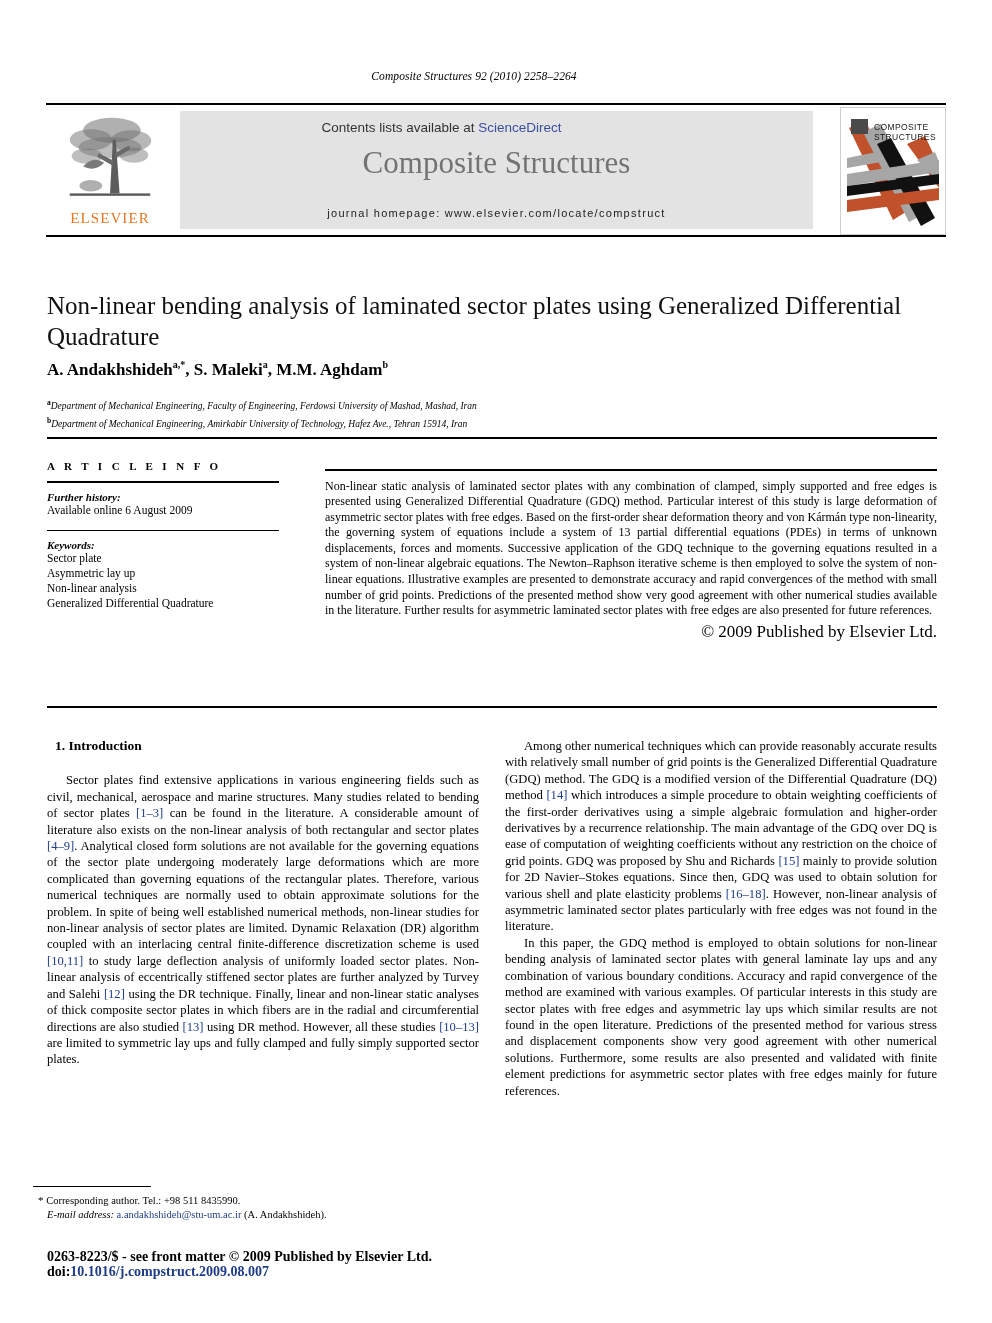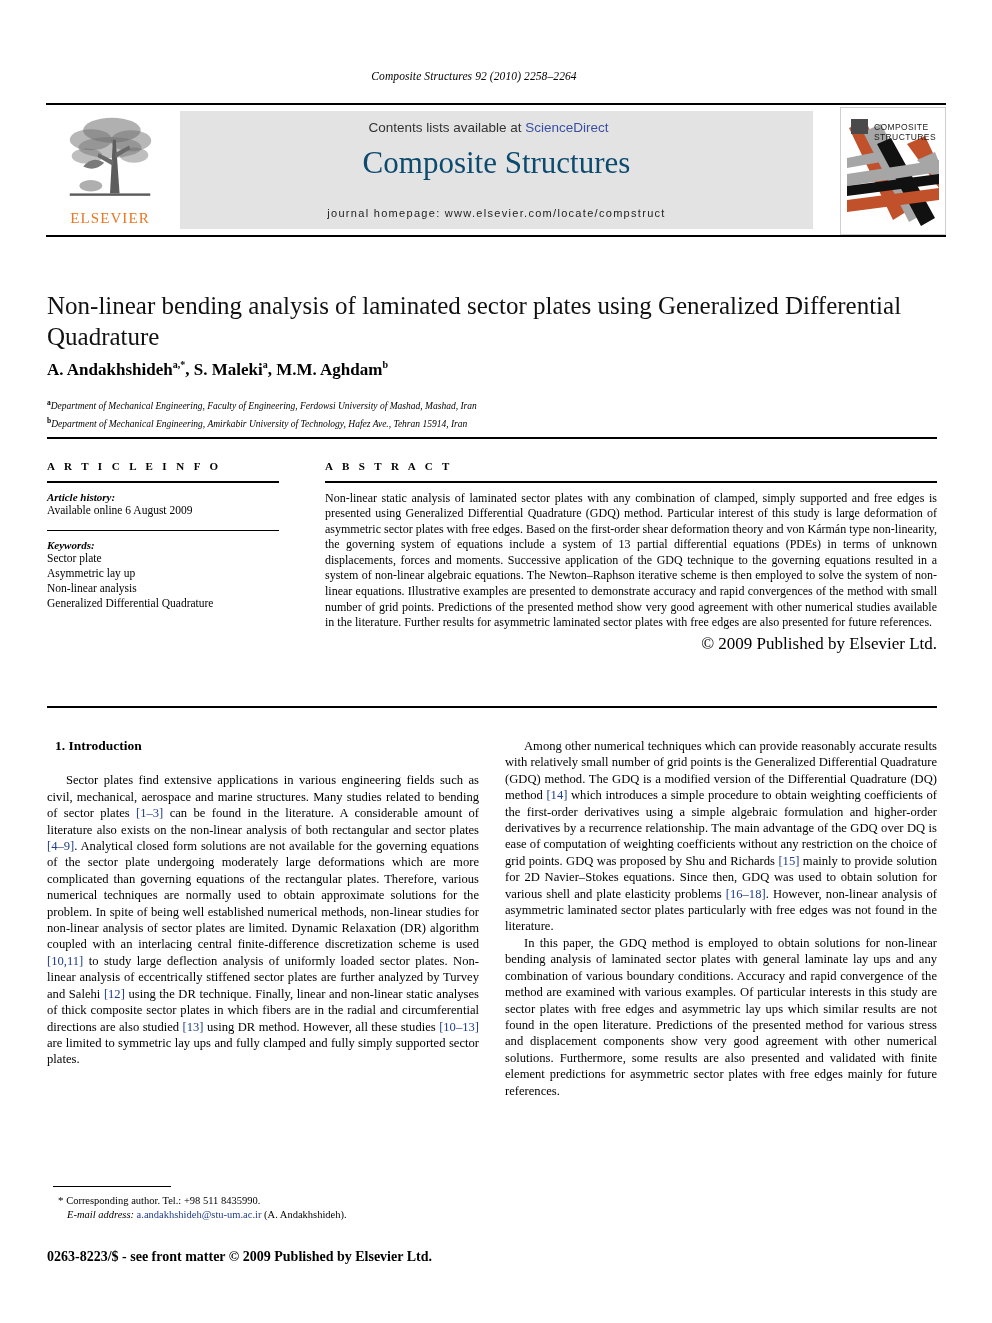--- a/index.html
+++ b/index.html
@@ -80,33 +80,32 @@
     background: #e3e3e3;
   }
   .contents-line {
     position: absolute;
     left: 0; top: 9px;
     width: 523px;
     text-align: center;
     font-family: "Liberation Sans", sans-serif;
     font-size: 13.5px;
     color: #333;
-    padding-left: 47px;
   }
   .sd-link {
     color: #3b4fa0;
   }
   .journal-name {
     position: absolute;
     left: 0; top: 34px;
     width: 633px;
     text-align: center;
     font-family: "Liberation Serif", serif;
     font-size: 31px;
-    color: #0c4a6e;
+    color: #737373;
   }
   .homepage {
     position: absolute;
     left: 0; bottom: 10px;
     width: 633px;
     text-align: center;
     font-family: "Liberation Sans", sans-serif;
     font-size: 11px;
     letter-spacing: 1.3px;
     color: #222;
@@ -252,21 +251,21 @@
   }
   .col p {
     margin: 0;
     text-indent: 19px;
   }
   .ref { color: #1f3c88; }
 
   
   .footnote {
     position: absolute;
-    left: 53px; top: 1186px;
+    left: 33px; top: 1186px;
     width: 432px;
     font-size: 10.5px;
     line-height: 14px;
   }
   .fn-rule {
     width: 118px; height: 1px;
     background: #000;
     margin-bottom: 6px;
   }
   .fn-star { font-size: 11px; }
@@ -358,34 +357,33 @@
   <div class="affils">
     <div><sup>a</sup><span>Department of Mechanical Engineering, Faculty of Engineering, Ferdowsi University of Mashad, Mashad, Iran</span></div>
     <div><sup>b</sup><span>Department of Mechanical Engineering, Amirkabir University of Technology, Hafez Ave., Tehran 15914, Iran</span></div>
   </div>
 
   <div class="band-rule-top"></div>
 
   <div class="info-col">
     <div class="sec-head">A R T I C L E    I N F O</div>
     <div class="hair"></div>
-    <div class="info-lbl">Article history:</div>
+    <div class="info-lbl">Further history:</div>
     <div class="info-val">Available online 6 August 2009</div>
     <div class="hair-thin"></div>
     <div class="info-lbl">Keywords:</div>
     <div class="kw-list">
       <div>Sector plate</div>
       <div>Asymmetric lay up</div>
       <div>Non-linear analysis</div>
       <div>Generalized Differential Quadrature</div>
     </div>
   </div>
 
   <div class="abs-col">
-    <div class="sec-head">A B S T R A C T</div>
     <div class="hair"></div>
     <div class="abstract-body">Non-linear static analysis of laminated sector plates with any combination of clamped, simply supported and free edges is presented using Generalized Differential Quadrature (GDQ) method. Particular interest of this study is large deformation of asymmetric sector plates with free edges. Based on the first-order shear deformation theory and von Kármán type non-linearity, the governing system of equations include a system of 13 partial differential equations (PDEs) in terms of unknown displacements, forces and moments. Successive application of the GDQ technique to the governing equations resulted in a system of non-linear algebraic equations. The Newton–Raphson iterative scheme is then employed to solve the system of non-linear equations. Illustrative examples are presented to demonstrate accuracy and rapid convergences of the method with small number of grid points. Predictions of the presented method show very good agreement with other numerical studies available in the literature. Further results for asymmetric laminated sector plates with free edges are also presented for future references.</div>
     <div class="copyright">© 2009 Published by Elsevier Ltd.</div>
   </div>
 
   <div class="band-rule-bottom"></div>
 
   <div class="col col-left">
     <div class="h1">1. Introduction</div>
     <p><span>Sector plates find extensive applications in various engineering fields such as civil, mechanical, aerospace and marine structures. Many studies related to bending of sector plates </span><span class="ref">[1–3]</span><span> can be found in the literature. A considerable amount of literature also exists on the non-linear analysis of both rectangular and sector plates </span><span class="ref">[4–9]</span><span>. Analytical closed form solutions are not available for the governing equations of the sector plate undergoing moderately large deformations which are more complicated than governing equations of the rectangular plates. Therefore, various numerical techniques are normally used to obtain approximate solutions for the problem. In spite of being well established numerical methods, non-linear studies for non-linear analysis of sector plates are limited. Dynamic Relaxation (DR) algorithm coupled with an interlacing central finite-difference discretization scheme is used </span><span class="ref">[10,11]</span><span> to study large deflection analysis of uniformly loaded sector plates. Non-linear analysis of eccentrically stiffened sector plates are further analyzed by Turvey and Salehi </span><span class="ref">[12]</span><span> using the DR technique. Finally, linear and non-linear static analyses of thick composite sector plates in which fibers are in the radial and circumferential directions are also studied </span><span class="ref">[13]</span><span> using DR method. However, all these studies </span><span class="ref">[10–13]</span><span> are limited to symmetric lay ups and fully clamped and fully simply supported sector plates.</span></p>
@@ -397,15 +395,16 @@
   </div>
 
   <div class="footnote">
     <div class="fn-rule"></div>
     <div class="fn-line"><span class="fn-star">*</span> <span>Corresponding author. Tel.: +98 511 8435990.</span></div>
     <div class="fn-line" style="padding-left:14px;text-indent:0"><span class="fn-em">E-mail address:</span> <span class="mail">a.andakhshideh@stu-um.ac.ir</span> <span>(A. Andakhshideh).</span></div>
   </div>
 
   <div class="footer">
     <div>0263-8223/$ - see front matter © 2009 Published by Elsevier Ltd.</div>
+    <div><span>doi:</span><span class="doi-link">10.1016/j.compstruct.2009.08.007</span></div>
   </div>
 
 </div>
 
 </body></html>

